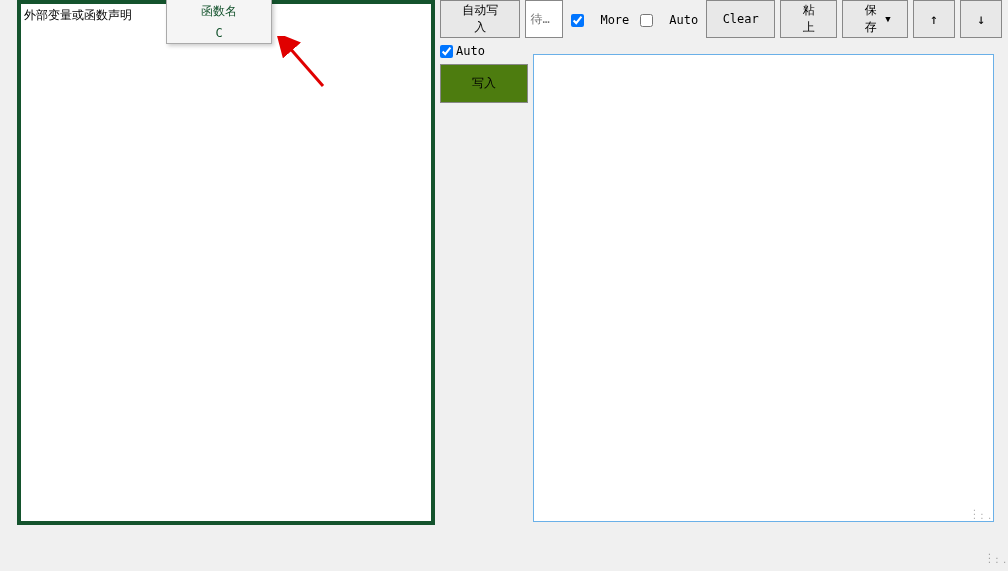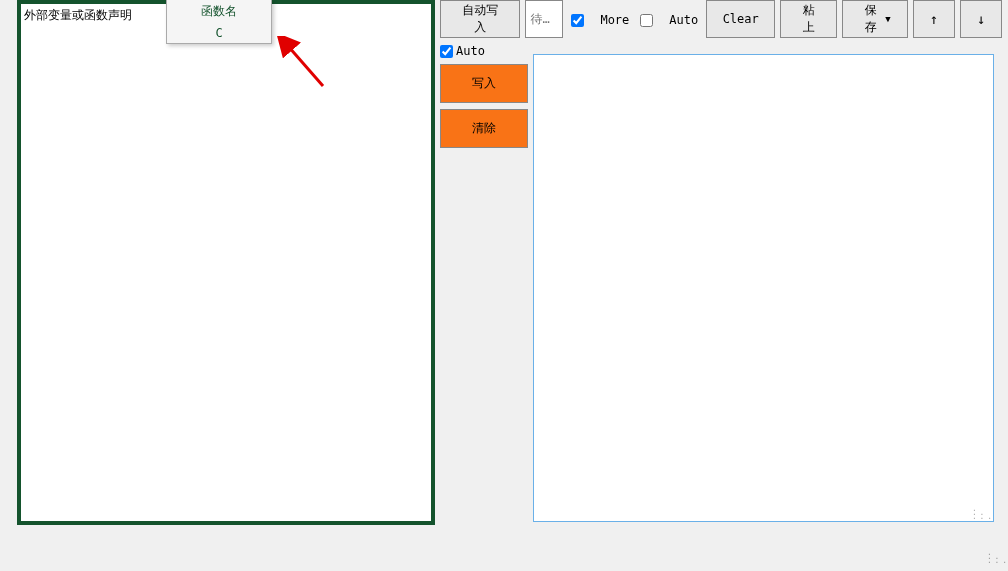--- a/index.html
+++ b/index.html
@@ -124,21 +124,21 @@
       font-family: monospace;
       font-size: 12px;
       padding: 2px 0 6px 0;
     }
     .auto-check-label input {
       width: 13px;
       height: 13px;
       cursor: pointer;
     }
     .side-btn {
-      background: #f97316;
+      background: #4d7c0f;
       border: 1px solid #888;
       padding: 10px 17px;
       font-family: Liberation Mono, monospace;
       font-size: 12px;
       cursor: pointer;
       margin-bottom: 6px;
       text-align: center;
     }
     .right-textarea {
       position: absolute;
@@ -209,20 +209,19 @@
   <button class="btn btn-arrow">↑</button>
   <button class="btn btn-arrow">↓</button>
 </div>
 
 <div class="left-buttons">
   <label class="auto-check-label">
     <input type="checkbox" checked="" style="">
     <span>Auto</span>
   </label>
   <button class="side-btn">写入</button>
-  <button class="side-btn">清除</button>
 </div>
 
 <div class="right-textarea">
   <div class="textarea-resize">.<br>. .<br>. . .</div>
 </div>
 
 <div class="resize-dots">.<br>. .<br>. . .</div>
 
 </body></html>

